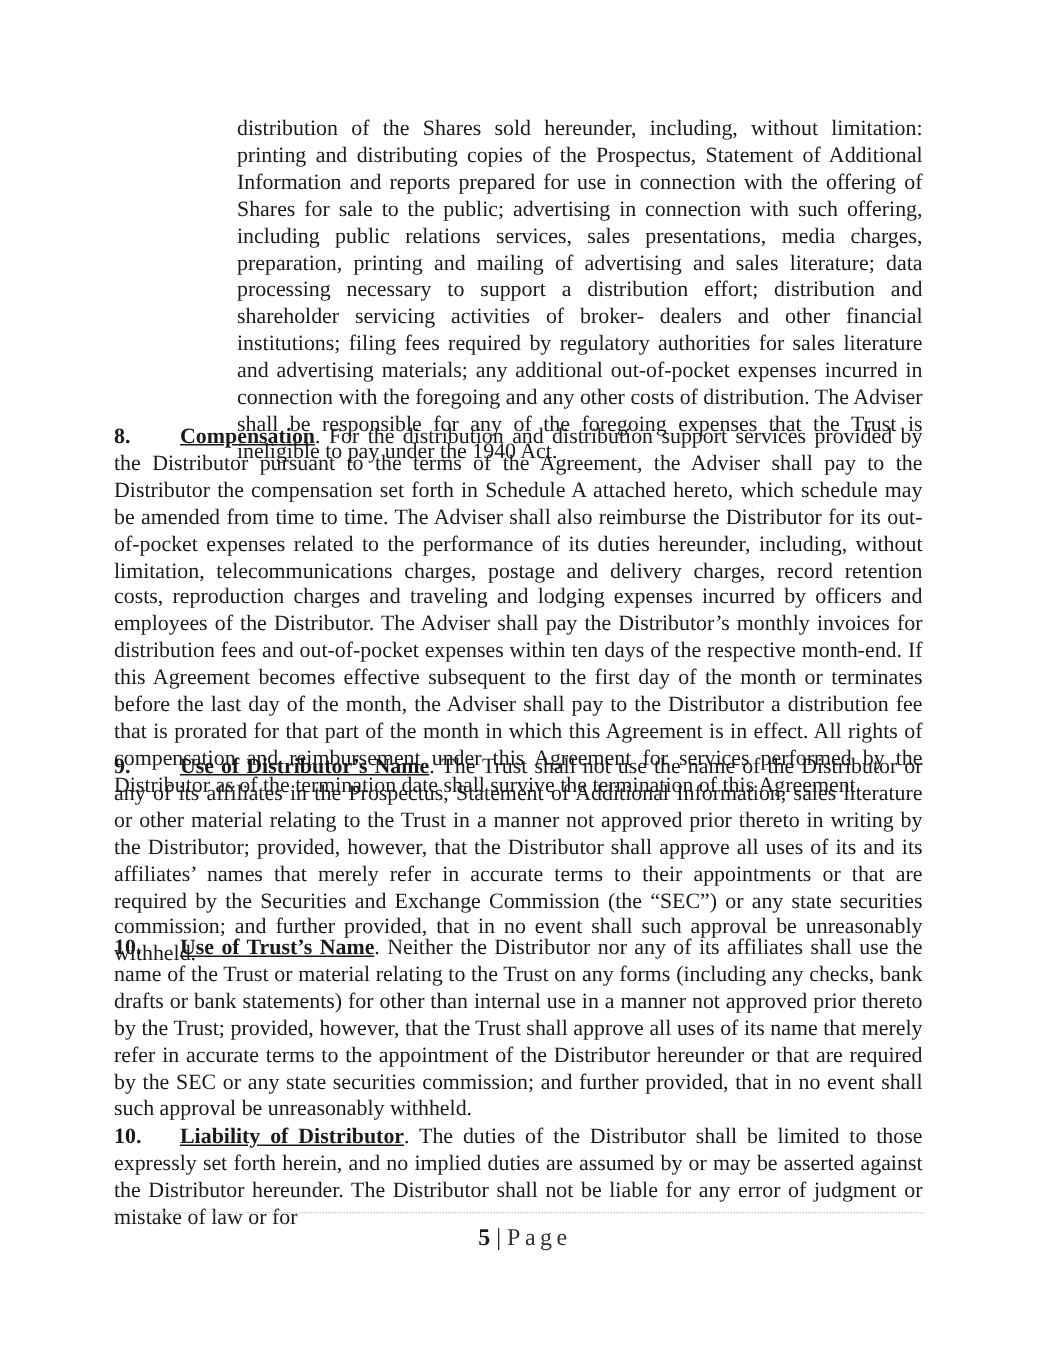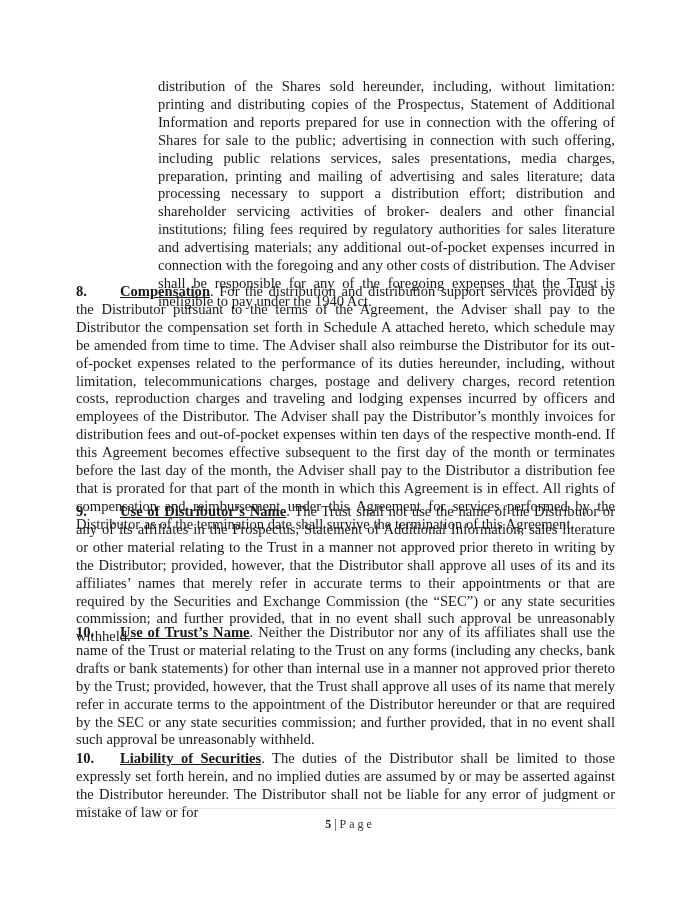--- a/index.html
+++ b/index.html
@@ -9,21 +9,21 @@
   .block { position: absolute; font-size: 14.6px; line-height: 17.9px; text-align: justify; }
   .indented { left: 158px; width: 457px; top: 78px; }
   .sec { left: 76px; width: 539px; }
   .sec8 { top: 283px; }
   .sec9 { top: 503px; font-family: Liberation Serif, serif; }
   .sec10 { top: 624px; }
   .sec11 { top: 750px; }
   .num { font-weight: bold; display: inline-block; width: 44px; }
   .heading { font-weight: bold; text-decoration: underline; }
   .footer { position: absolute; top: 817px; left: 0; width: 700px; text-align: center;
-            font-size: 12px; }
+            font-size: 16px; }
   .footer .pn { font-weight: bold; }
   .footer .pg { letter-spacing: 3px; color: #333; }
   .rule { position: absolute; top: 808px; left: 76px; width: 540px; height: 0;
           border-top: 1px dotted #cfcfcf; }
 </style>
 </head>
 <body>
 
 <div class="page">
 
@@ -37,21 +37,21 @@
 
   <div class="block sec sec9">
     <span class="num">9.</span><span class="heading">Use of Distributor’s Name</span><span>. The Trust shall not use the name of the Distributor or any of its affiliates in the Prospectus, Statement of Additional Information, sales literature or other material relating to the Trust in a manner not approved prior thereto in writing by the Distributor; provided, however, that the Distributor shall approve all uses of its and its affiliates’ names that merely refer in accurate terms to their appointments or that are required by the Securities and Exchange Commission (the “SEC”) or any state securities commission; and further provided, that in no event shall such approval be unreasonably withheld.</span>
   </div>
 
   <div class="block sec sec10">
     <span class="num">10.</span><span class="heading">Use of Trust’s Name</span><span>. Neither the Distributor nor any of its affiliates shall use the name of the Trust or material relating to the Trust on any forms (including any checks, bank drafts or bank statements) for other than internal use in a manner not approved prior thereto by the Trust; provided, however, that the Trust shall approve all uses of its name that merely refer in accurate terms to the appointment of the Distributor hereunder or that are required by the SEC or any state securities commission; and further provided, that in no event shall such approval be unreasonably withheld.</span>
   </div>
 
   <div class="block sec sec11">
-    <span class="num">10.</span><span class="heading">Liability of Securities</span><span>. The duties of the Distributor shall be limited to those expressly set forth herein, and no implied duties are assumed by or may be asserted against the Distributor hereunder. The Distributor shall not be liable for any error of judgment or mistake of law or for</span>
+    <span class="num">10.</span><span class="heading">Liability of Distributor</span><span>. The duties of the Distributor shall be limited to those expressly set forth herein, and no implied duties are assumed by or may be asserted against the Distributor hereunder. The Distributor shall not be liable for any error of judgment or mistake of law or for</span>
   </div>
 
   <div class="rule"></div>
 
   <div class="footer">
     <span class="pn">5</span><span> | </span><span class="pg">Page</span>
   </div>
 
 </div>
 

